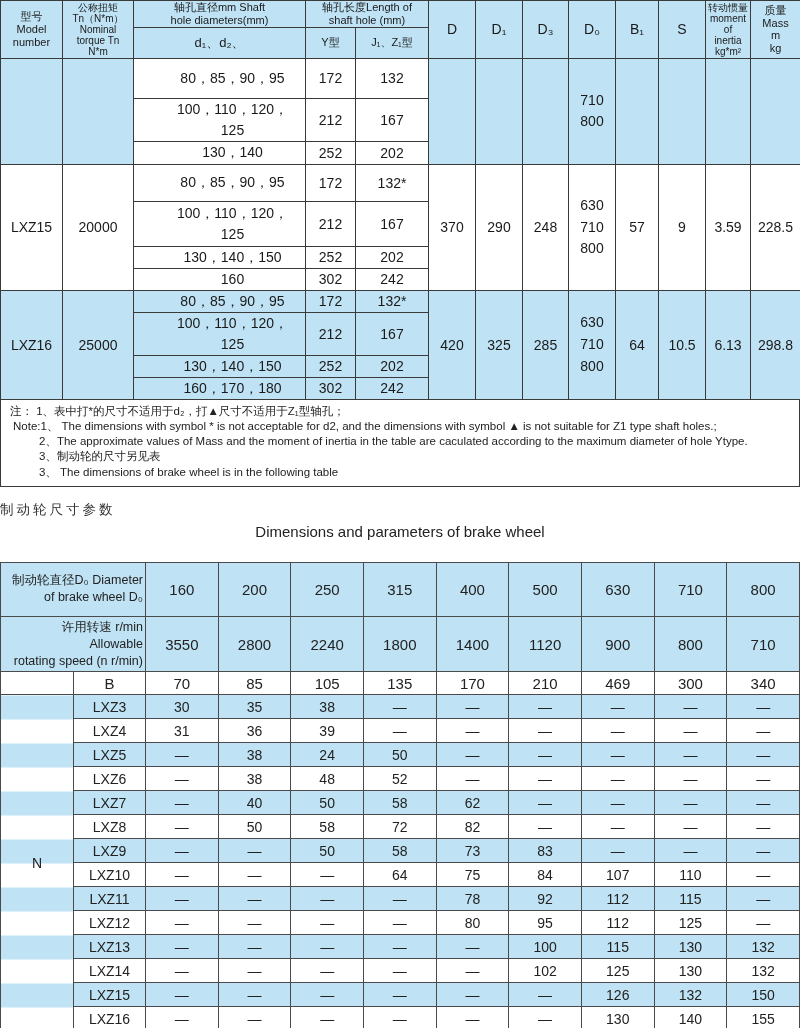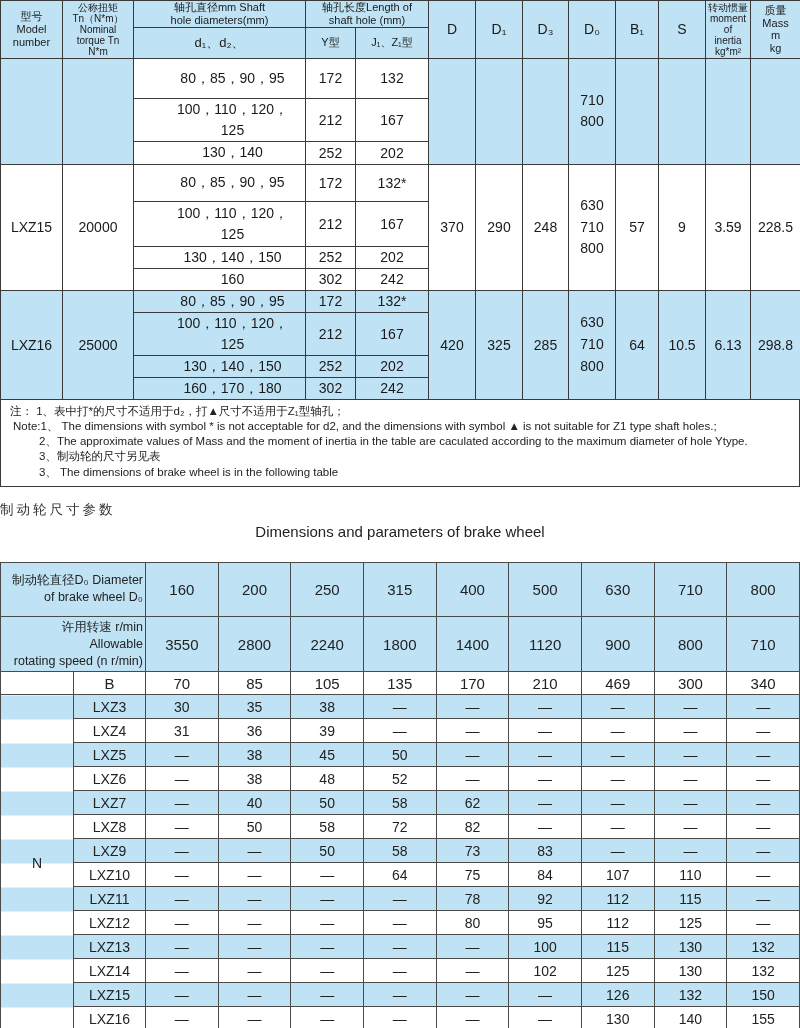--- a/index.html
+++ b/index.html
@@ -295,21 +295,21 @@
           <td>—</td>
           <td>—</td>
           <td>—</td>
           <td>—</td>
           <td>—</td>
         </tr>
         <tr class="sb h24 rowsz">
           <td>LXZ5</td>
           <td>—</td>
           <td>38</td>
-          <td>45</td>
+          <td>24</td>
           <td>50</td>
           <td>—</td>
           <td>—</td>
           <td>—</td>
           <td>—</td>
           <td>—</td>
         </tr>
         <tr class="sw h24 rowsz">
           <td>LXZ6</td>
           <td>—</td>

